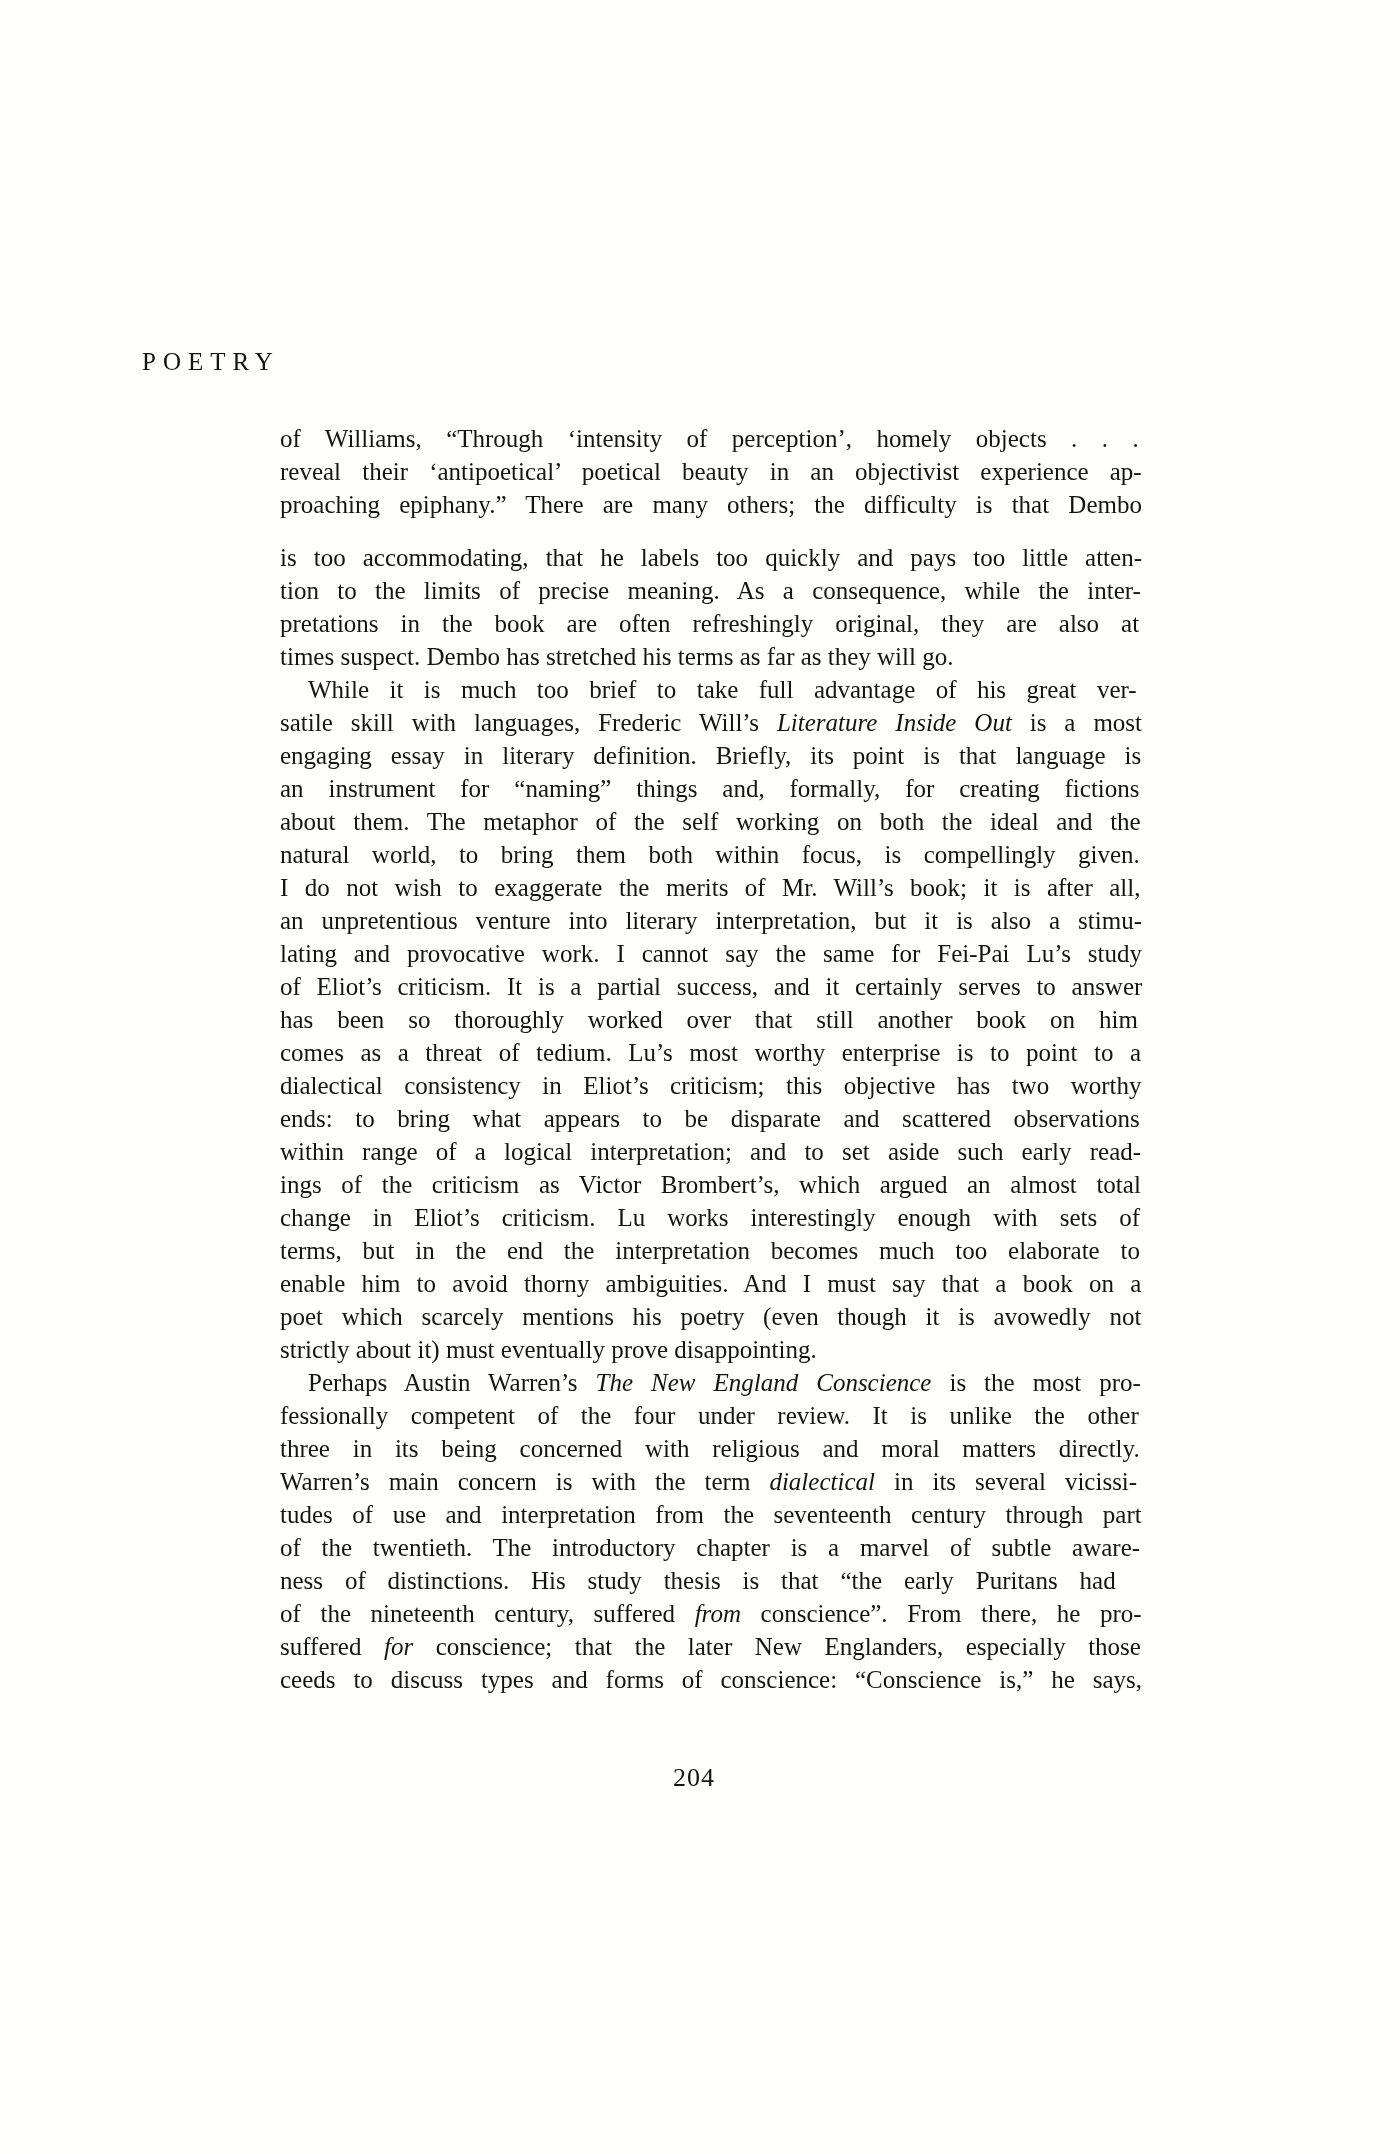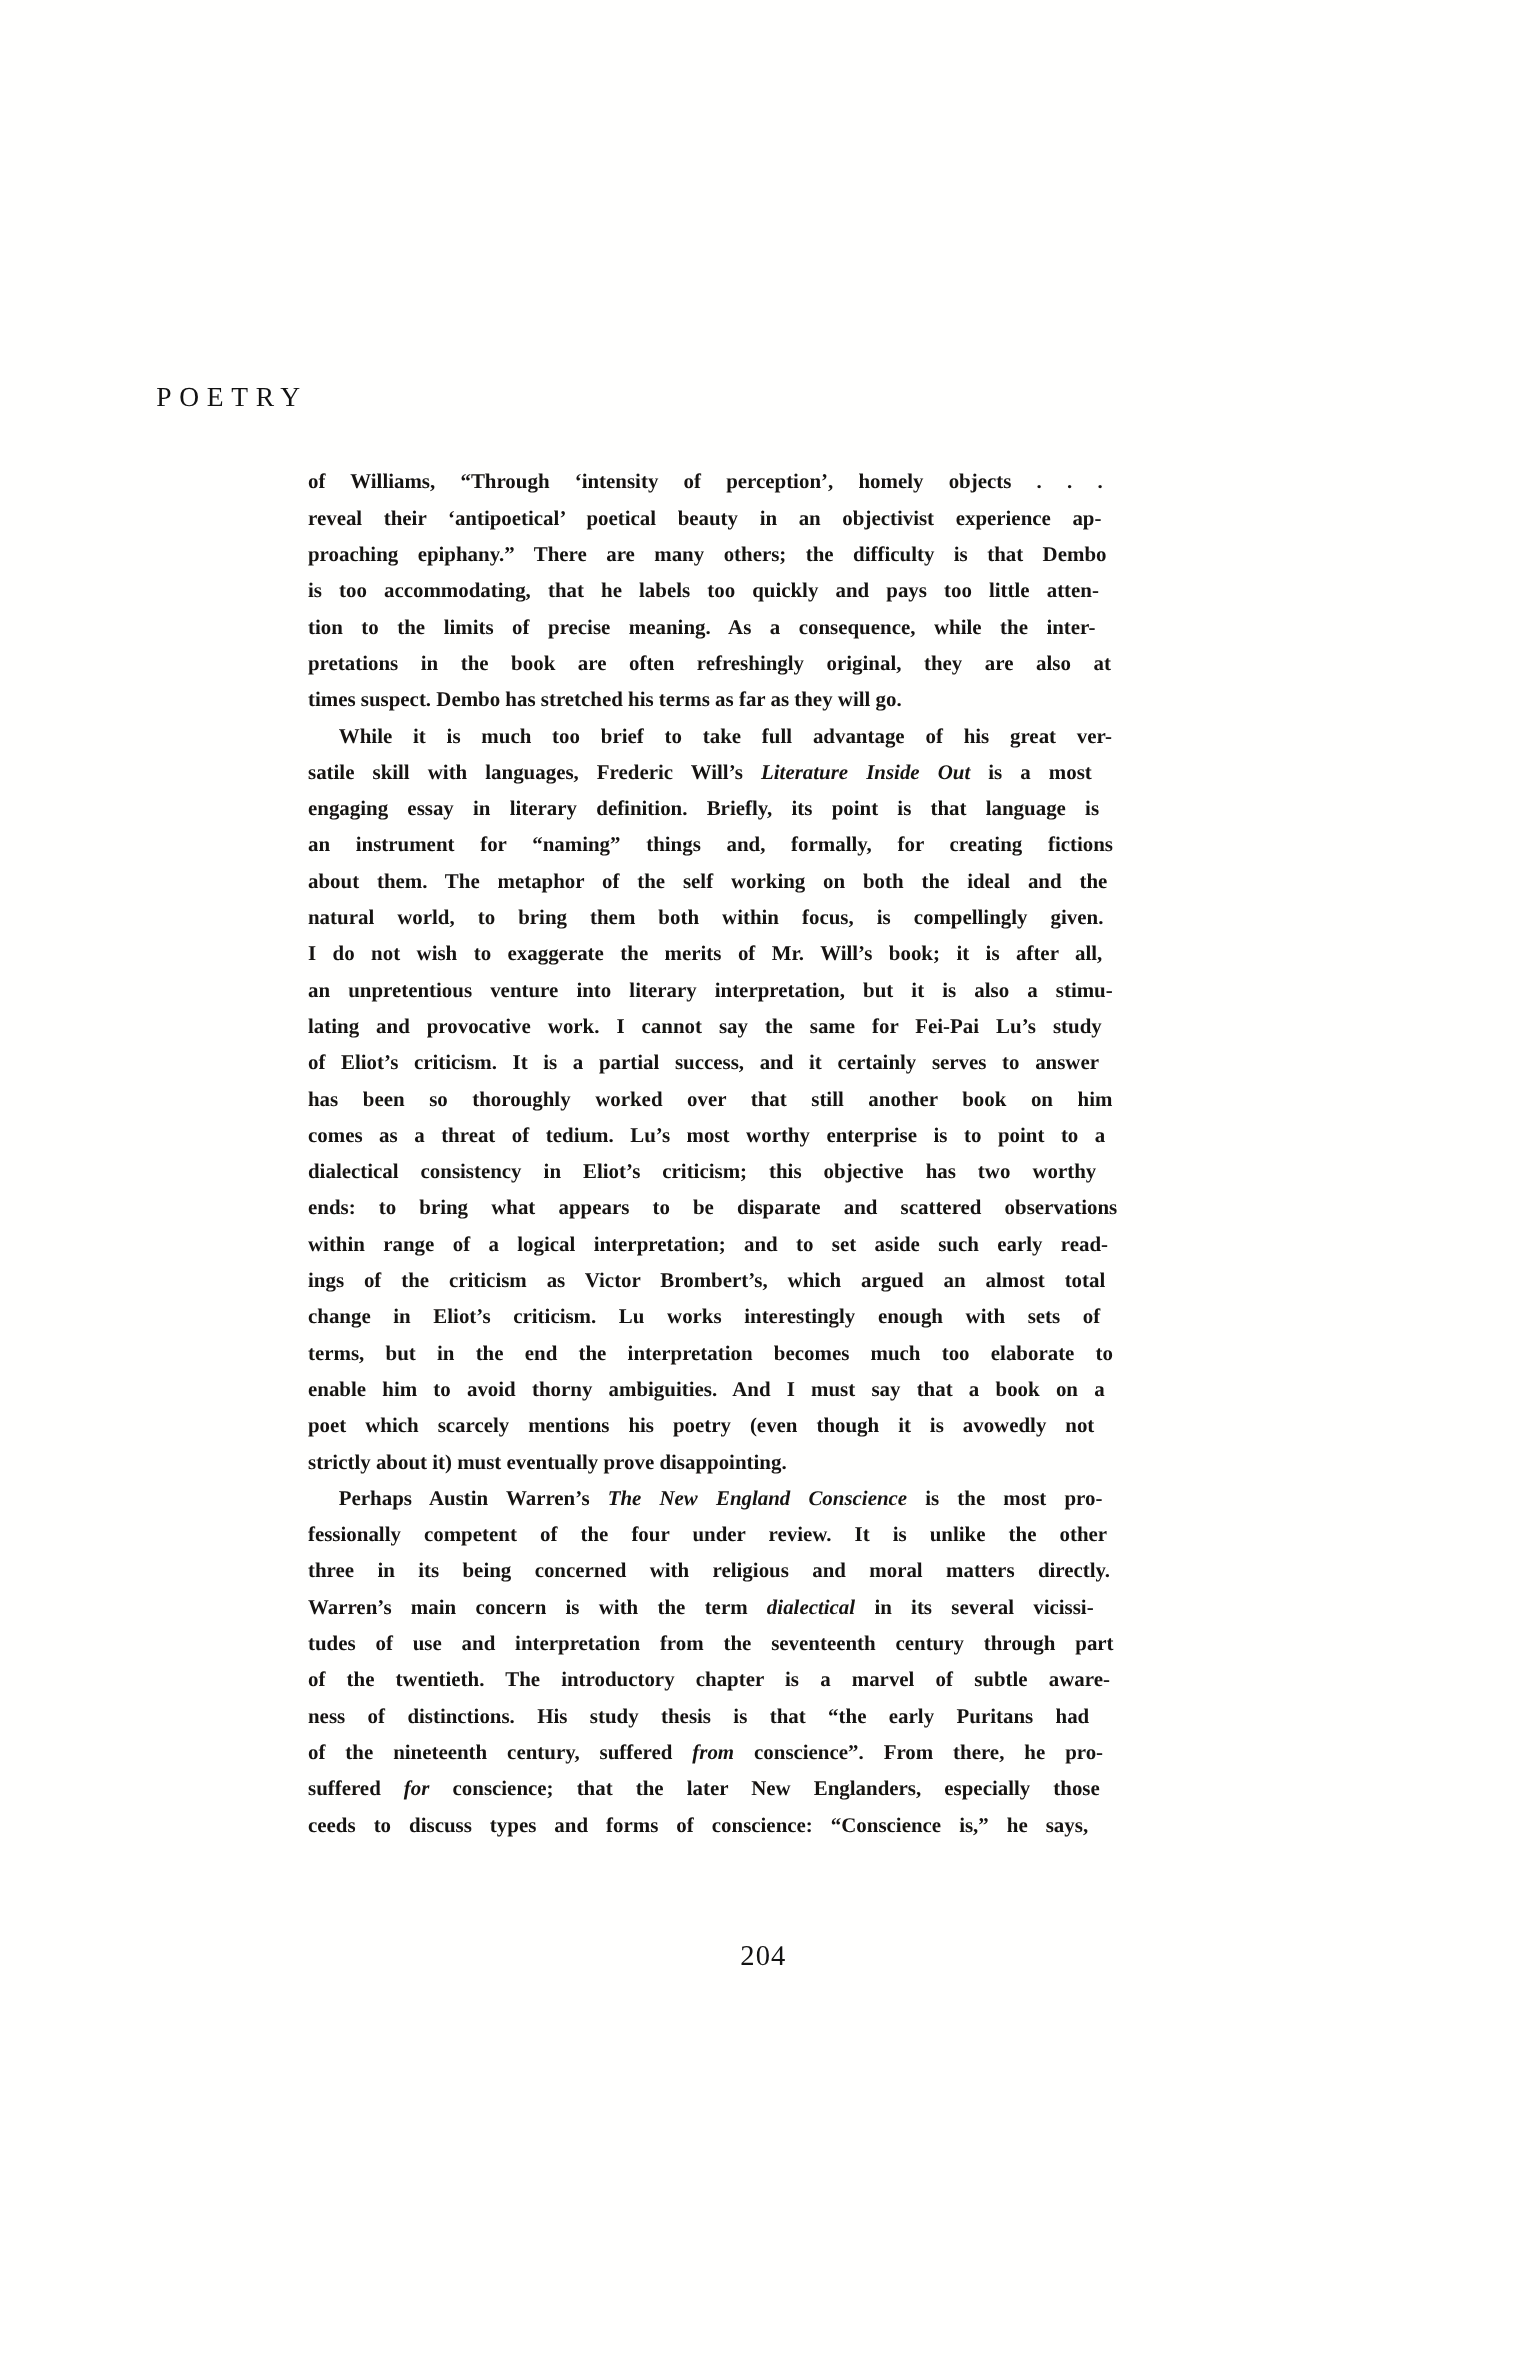--- a/index.html
+++ b/index.html
@@ -27,24 +27,23 @@
     top: 348px;
     font-size: 25px;
     letter-spacing: 7px;
     color: #131313;
   }
   .text-block {
     position: absolute;
     left: 280px;
     top: 422px;
     width: 818px;
-    font-size: 19px;
+    font-size: 25px;
     line-height: 33px;
     color: #161412;
-    font-weight: bold;
   }
   .para { margin: 0; }
   .line {
     height: 33px;
     white-space: nowrap;
   }
   .line.indent { text-indent: 28px; }
   .it { font-style: italic; margin-top: 40px; }
   .page-number {
     position: absolute;
@@ -61,21 +60,21 @@
 <body>
 
 <div class="page">
   <div class="running-header">POETRY</div>
 
   <div class="text-block">
       <div class="para">
         <div class="line" style="word-spacing: 18.18px;"><span class="m"><span>of Williams, “Through ‘intensity of perception’, homely objects . . .</span></span></div>
         <div class="line" style="word-spacing: 14.89px;"><span class="m"><span>reveal their ‘antipoetical’ poetical beauty in an objectivist experience ap-</span></span></div>
         <div class="line" style="word-spacing: 12.93px;"><span class="m"><span>proaching epiphany.” There are many others; the difficulty is that Dembo</span></span></div>
-        <div class="line" style="word-spacing: 10.79px;"><span class="m"><span>is too accommodating, that he labels too quickly and pays too little atten-</span></span></div>
+        <div class="line" style="word-spacing: 10.79px; margin-top: 20px;"><span class="m"><span>is too accommodating, that he labels too quickly and pays too little atten-</span></span></div>
         <div class="line" style="word-spacing: 12.08px;"><span class="m"><span>tion to the limits of precise meaning. As a consequence, while the inter-</span></span></div>
         <div class="line" style="word-spacing: 15.75px;"><span class="m"><span>pretations in the book are often refreshingly original, they are also at</span></span></div>
         <div class="line plast"><span class="m"><span>times suspect. Dembo has stretched his terms as far as they will go.</span></span></div>
       </div>
       <div class="para">
         <div class="line indent" style="word-spacing: 14.17px;"><span class="m"><span>While it is much too brief to take full advantage of his great ver-</span></span></div>
         <div class="line" style="word-spacing: 11.67px;"><span class="m"><span>satile skill with languages, Frederic Will’s </span><span class="it">Literature Inside Out</span><span> is a most</span></span></div>
         <div class="line" style="word-spacing: 12.74px;"><span class="m"><span>engaging essay in literary definition. Briefly, its point is that language is</span></span></div>
         <div class="line" style="word-spacing: 18.62px;"><span class="m"><span>an instrument for “naming” things and, formally, for creating fictions</span></span></div>
         <div class="line" style="word-spacing: 11.45px;"><span class="m"><span>about them. The metaphor of the self working on both the ideal and the</span></span></div>

